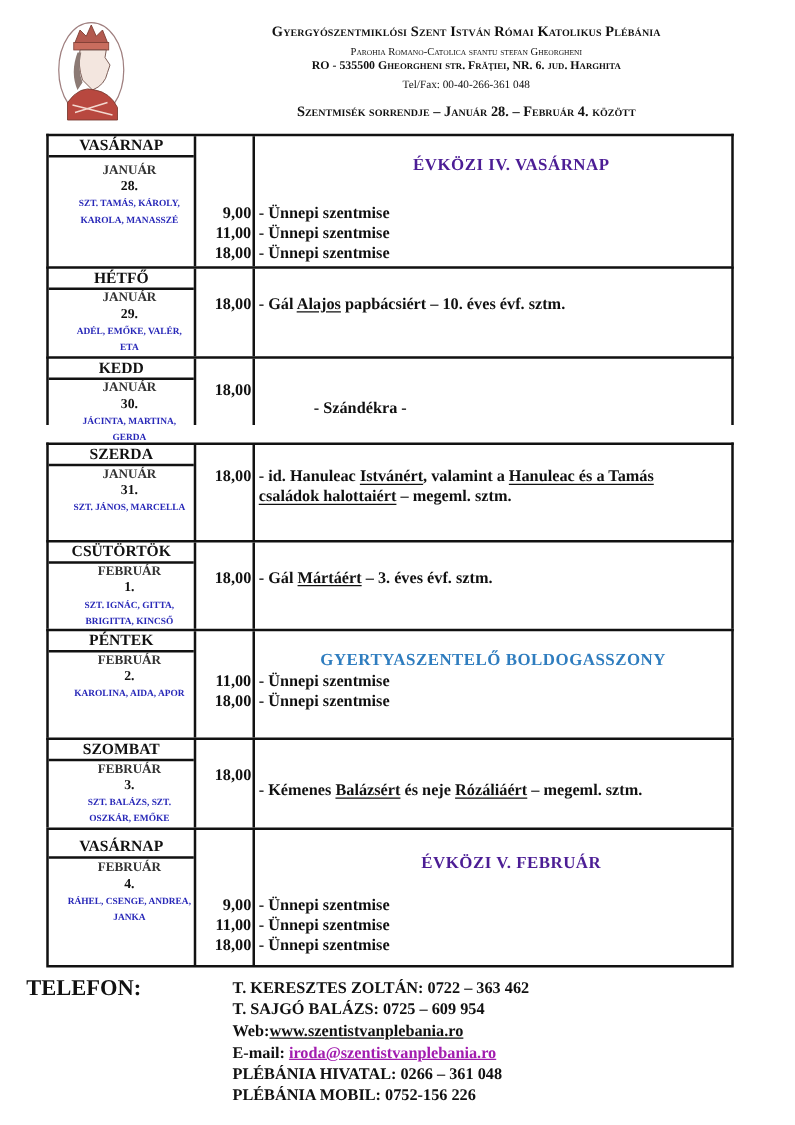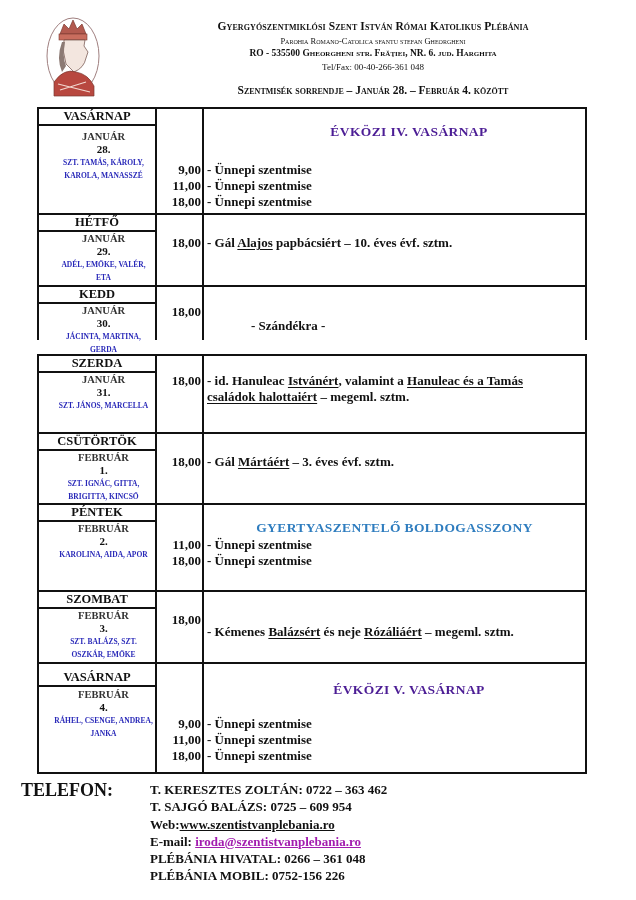--- a/index.html
+++ b/index.html
@@ -32,21 +32,21 @@
 
   .times { position: absolute; right: 0; text-align: right; font-weight: bold; font-size: 13px; line-height: 16px; padding-right: 1px; }
   .mass { position: absolute; left: 3px; font-weight: bold; font-size: 13px; line-height: 16px; white-space: nowrap; }
   .feast { position: absolute; left: 0; right: 0; text-align: center; font-weight: bold; font-size: 13.5px; letter-spacing: 0.4px; }
   .feast.red { color: #4c1d95; padding-left: 29px; }
   .feast.blue { color: #2f7dbf; }
   u { text-decoration: underline; text-underline-offset: 2px; }
 
   .contact-label { position: absolute; left: 21px; top: 780px; font-size: 18px; font-weight: bold; }
   .contact { position: absolute; left: 150px; top: 781px; font-size: 13px; font-weight: bold; line-height: 17.3px; }
-  .contact div { white-space: nowrap; }
+  .contact div { white-space: nowrap; margin-left: 36px; }
   .contact .link { text-decoration: underline; color: #111; }
   .contact .mail { text-decoration: underline; color: #a21caf; }
 </style>
 </head>
 <body>
 
 <svg class="logo" viewBox="0 0 58 86">
   <ellipse cx="29" cy="44" rx="26" ry="38" fill="none" stroke="#a08080" stroke-width="1"></ellipse>
   <path d="M16 22 L20 12 L25 17 L29 8 L33 17 L38 12 L42 22 Z" fill="#b35a4f" stroke="#7a3a30" stroke-width="0.7"></path>
   <rect x="15" y="22" width="28" height="6" fill="#c96d5e" stroke="#7a3a30" stroke-width="0.6"></rect>
@@ -222,21 +222,21 @@
       </div>
     </div>
     <div class="col-time">
       <div class="times" style="top:52px;">
         <div>9,00</div>
         <div>11,00</div>
         <div>18,00</div>
       </div>
     </div>
     <div class="col-main">
-      <div class="feast red" style="top:18px;">ÉVKÖZI V. VASÁRNAP</div>
+      <div class="feast red" style="top:18px;">ÉVKÖZI V. FEBRUÁR</div>
       <div class="mass" style="top:52px;">
         <div>- Ünnepi szentmise</div>
         <div>- Ünnepi szentmise</div>
         <div>- Ünnepi szentmise</div>
       </div>
     </div>
   </div>
 </div>
 
 <div class="contact-label">TELEFON:</div>

